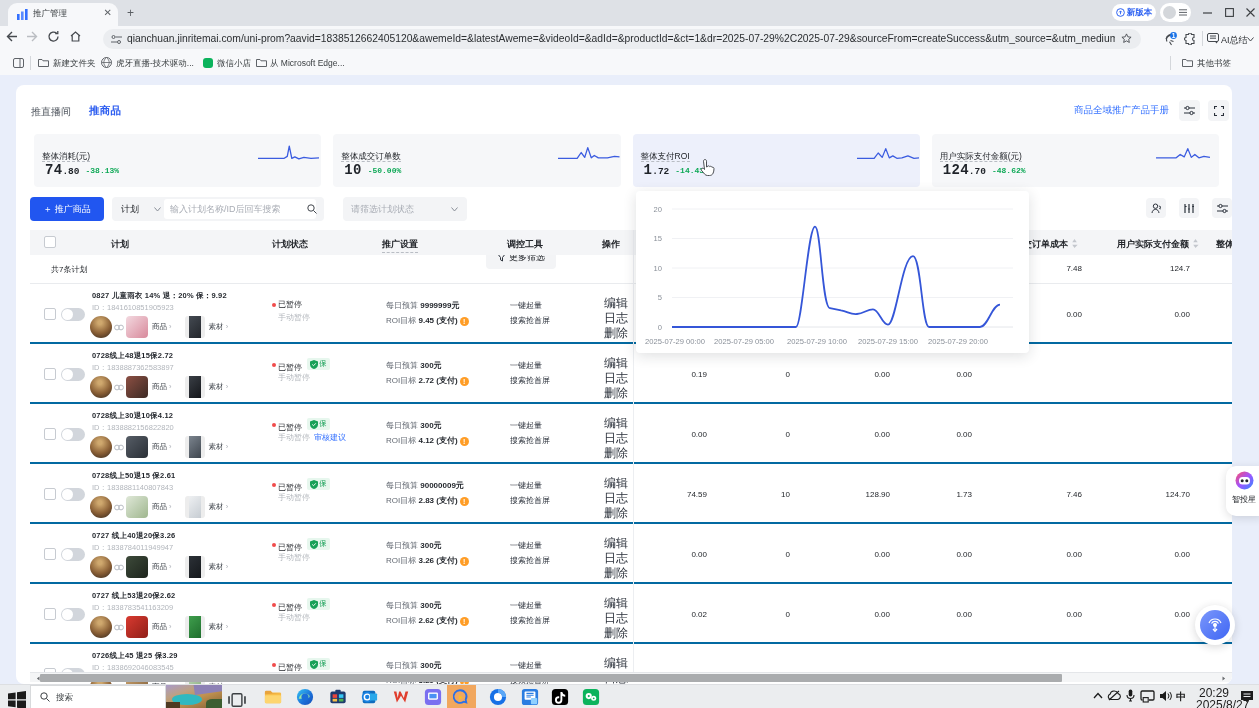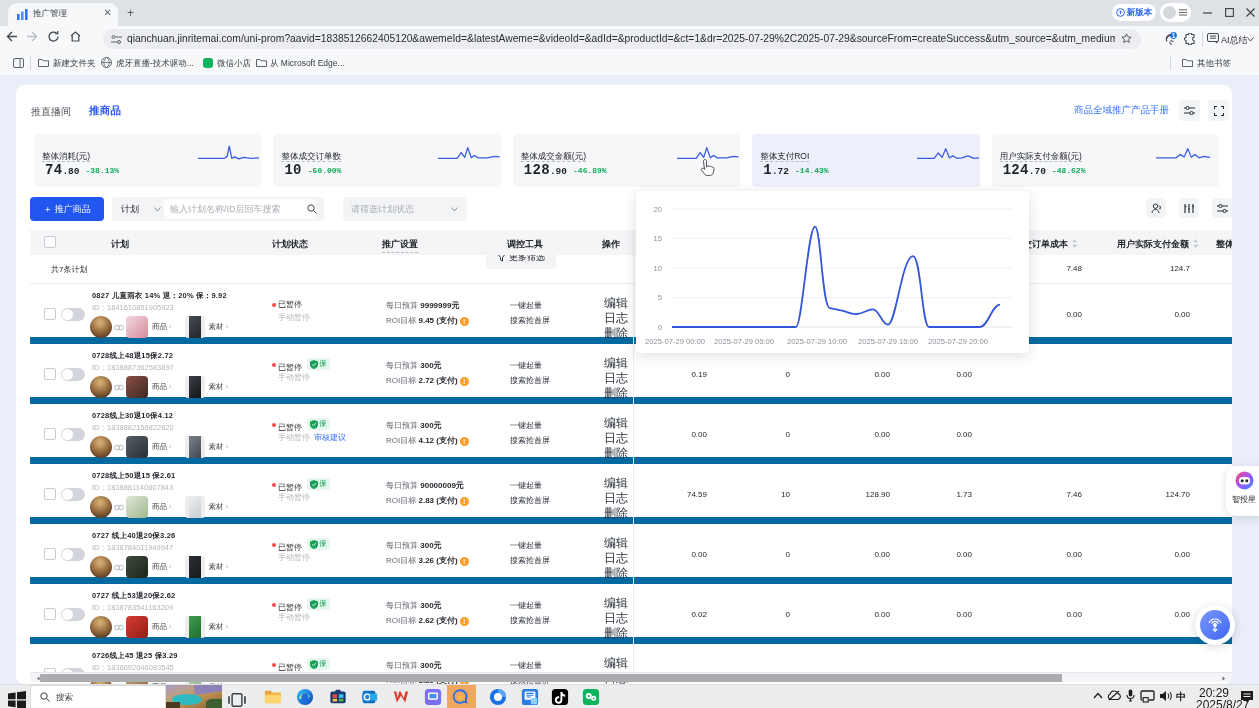--- a/index.html
+++ b/index.html
@@ -47,21 +47,21 @@
 #searchbox .seg{position:absolute;left:0;top:0;width:48px;height:24px;font-size:9px;color:#23262b;line-height:24px;padding-left:9px;}
 #searchbox .carr{position:absolute;left:42px;top:10px;}
 #searchbox .inp{position:absolute;left:52px;top:2px;width:152px;height:20px;background:#fff;border-radius:3px;font-size:9px;color:#a9adb5;line-height:20px;padding-left:6px;}
 #searchbox .mag{position:absolute;right:7px;top:7px;}
 .ricon{position:absolute;top:113px;width:20px;height:20px;background:#f3f4f6;border-radius:4px;display:flex;align-items:center;justify-content:center;}
 
 #thead{position:absolute;left:14px;top:145px;width:1202px;height:25px;background:#f4f5f7;}
 .th{position:absolute;top:8px;font-size:9px;font-weight:bold;color:#23262b;white-space:nowrap;}
 .sorts{display:inline-block;width:7px;height:9px;position:relative;top:1px;margin-left:3px;}
 #trow-sum{position:absolute;left:14px;top:170px;width:1202px;height:29px;border-bottom:1px solid #e9ebee;}
-.row{position:absolute;left:14px;width:1202px;height:60px;border-bottom:7px solid #0369a1;background:#fff;}
+.row{position:absolute;left:14px;width:1202px;height:60px;border-bottom:2px solid #0369a1;background:#fff;}
 .cell{position:absolute;font-size:8px;color:#23262b;white-space:nowrap;}
 .num{position:absolute;font-size:8px;color:#23262b;text-align:right;}
 .name{position:absolute;left:62px;top:7px;font-size:7.5px;font-weight:bold;color:#1f2329;letter-spacing:.2px;}
 .rid{position:absolute;left:62px;top:19px;font-size:7.5px;color:#b2b6bc;}
 .thumbs{position:absolute;left:60px;top:31px;height:24px;display:flex;align-items:center;}
 .av24{width:22px;height:22px;border-radius:50%;background:radial-gradient(circle at 45% 30%,#cfa86e 10%,#8a5f35 55%,#433022 90%);}
 .sq24{width:22px;height:22px;border-radius:4px;}
 .lnk{margin:0 2px;}
 .gotxt{font-size:7.5px;color:#41464d;margin-left:4px;}
 .gotxt i{font-style:normal;color:#a9adb5;font-size:7.5px;}
@@ -220,25 +220,20 @@
         </svg>
       </div>
     <div id="cards">
         <div class="card"><span class="lb">整体消耗(元)</span>
  <div class="vrow"><span class="vi">74</span><span class="vd">.80</span><span class="pc g">-38.13%</span></div>
  <svg class="sp" width="64" height="22" viewBox="0 0 66 22">
             <path d="M1 16.5h26l3-2 2-10.5 2.5 12.5 3-1.5 4 2 5-1.5 7 1 8-.5" fill="none" stroke="#3b5ce0" stroke-width="1.3" stroke-linejoin="round" transform="scale(1.04,1)"></path>
           </svg></div>
         <div class="card"><span class="lb">整体成交订单数</span>
  <div class="vrow"><span class="vi">10</span><span class="vd"></span><span class="pc g">-50.00%</span></div>
- <svg class="sp" width="64" height="22" viewBox="0 0 66 22">
-            <path d="M1 16.5h19l4-6 3.5 5 3-10 3.5 10.5 3-2.5 4 2.5h9l7-1.5 5 .5" fill="none" stroke="#3b5ce0" stroke-width="1.3" stroke-linejoin="round" transform="scale(1.04,1)"></path>
-          </svg></div>
-        <div class="card"><span class="lb">整体成交金额(元)</span>
- <div class="vrow"><span class="vi">128</span><span class="vd">.90</span><span class="pc g">-46.89%</span></div>
  <svg class="sp" width="64" height="22" viewBox="0 0 66 22">
             <path d="M1 16.5h19l4-6 3.5 5 3-10 3.5 10.5 3-2.5 4 2.5h9l7-1.5 5 .5" fill="none" stroke="#3b5ce0" stroke-width="1.3" stroke-linejoin="round" transform="scale(1.04,1)"></path>
           </svg></div>
         <div class="card hov"><span class="lb">整体支付ROI</span>
  <div class="vrow"><span class="vi">1</span><span class="vd">.72</span><span class="pc g">-14.43%</span></div>
  <svg class="sp" width="64" height="22" viewBox="0 0 66 22">
             <path d="M1 16.5h17l4-5.5 4 4.5 3.5-9 3.5 9.5 3.5-2 4 2.5 5-.5 6-2 6 2.5 5-.5" fill="none" stroke="#3b5ce0" stroke-width="1.3" stroke-linejoin="round" transform="scale(1.04,1)"></path>
           </svg></div>
         <div class="card"><span class="lb">用户实际支付金额(元)</span>
  <div class="vrow"><span class="vi">124</span><span class="vd">.70</span><span class="pc g">-48.62%</span></div>

